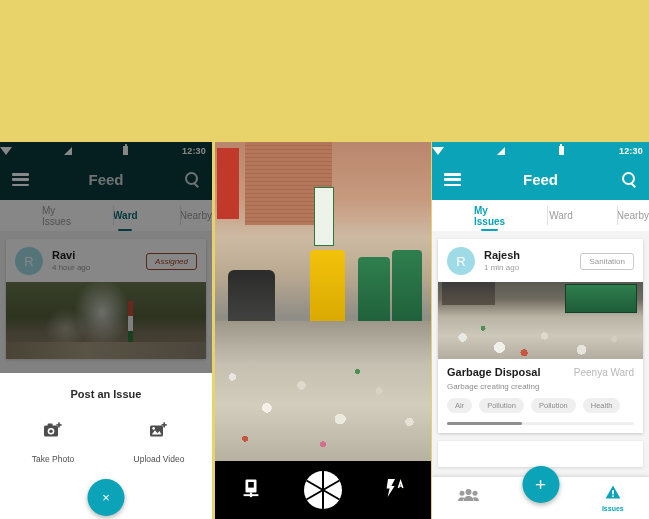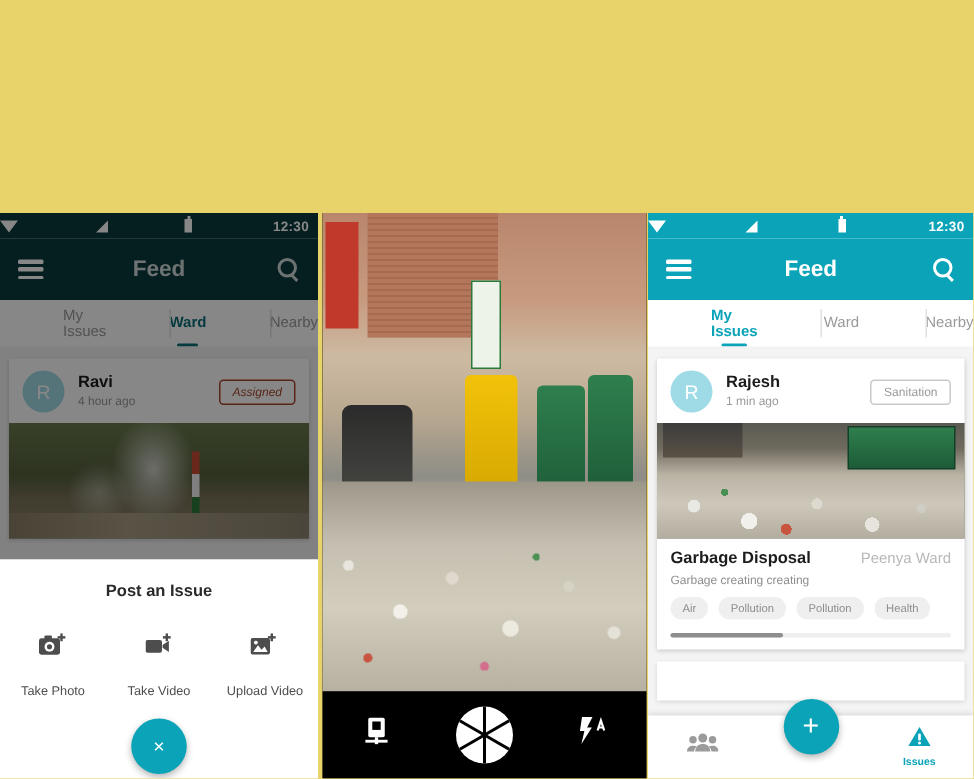--- a/index.html
+++ b/index.html
@@ -225,31 +225,20 @@
                 <rect x="3.6" y="1.6" width="5" height="2.6" rx="0.8" fill="#4d4d4d"></rect>
                 <circle cx="7" cy="9.2" r="3.3" fill="#fff"></circle>
                 <circle cx="7" cy="9.2" r="1.7" fill="#4d4d4d"></circle>
                 <rect x="14.2" y="0.3" width="1.6" height="5.2" fill="#4d4d4d"></rect>
                 <rect x="12.4" y="2.1" width="5.2" height="1.6" fill="#4d4d4d"></rect>
               </svg>
           </span>
           <span class="sh-label">Take Photo</span>
         </div>
 
-        <div class="sh-act">
-          <span>
-            <svg width="19" height="17" viewBox="0 0 19 17">
-                <rect x="0" y="4.6" width="11" height="8.6" rx="1.4" fill="#4d4d4d"></rect>
-                <path d="M11.4 8 L15.6 5.2 L15.6 12.6 L11.4 9.8 Z" fill="#4d4d4d"></path>
-                <rect x="13.4" y="0.3" width="1.6" height="5.2" fill="#4d4d4d"></rect>
-                <rect x="11.6" y="2.1" width="5.2" height="1.6" fill="#4d4d4d"></rect>
-              </svg>
-          </span>
-          <span class="sh-label">Take Video</span>
-        </div>
 
         <div class="sh-act">
           <span>
             <svg width="19" height="17" viewBox="0 0 19 17">
                 <rect x="0" y="3.4" width="13" height="11" rx="1.5" fill="#4d4d4d"></rect>
                 <path d="M1.8 12.6 L5 8.2 L7.4 11.2 L9.4 9 L11.4 12.6 Z" fill="#fff"></path>
                 <circle cx="3.6" cy="6.4" r="1.3" fill="#fff"></circle>
                 <rect x="13.4" y="0.3" width="1.6" height="5.2" fill="#4d4d4d"></rect>
                 <rect x="11.6" y="2.1" width="5.2" height="1.6" fill="#4d4d4d"></rect>
               </svg>

